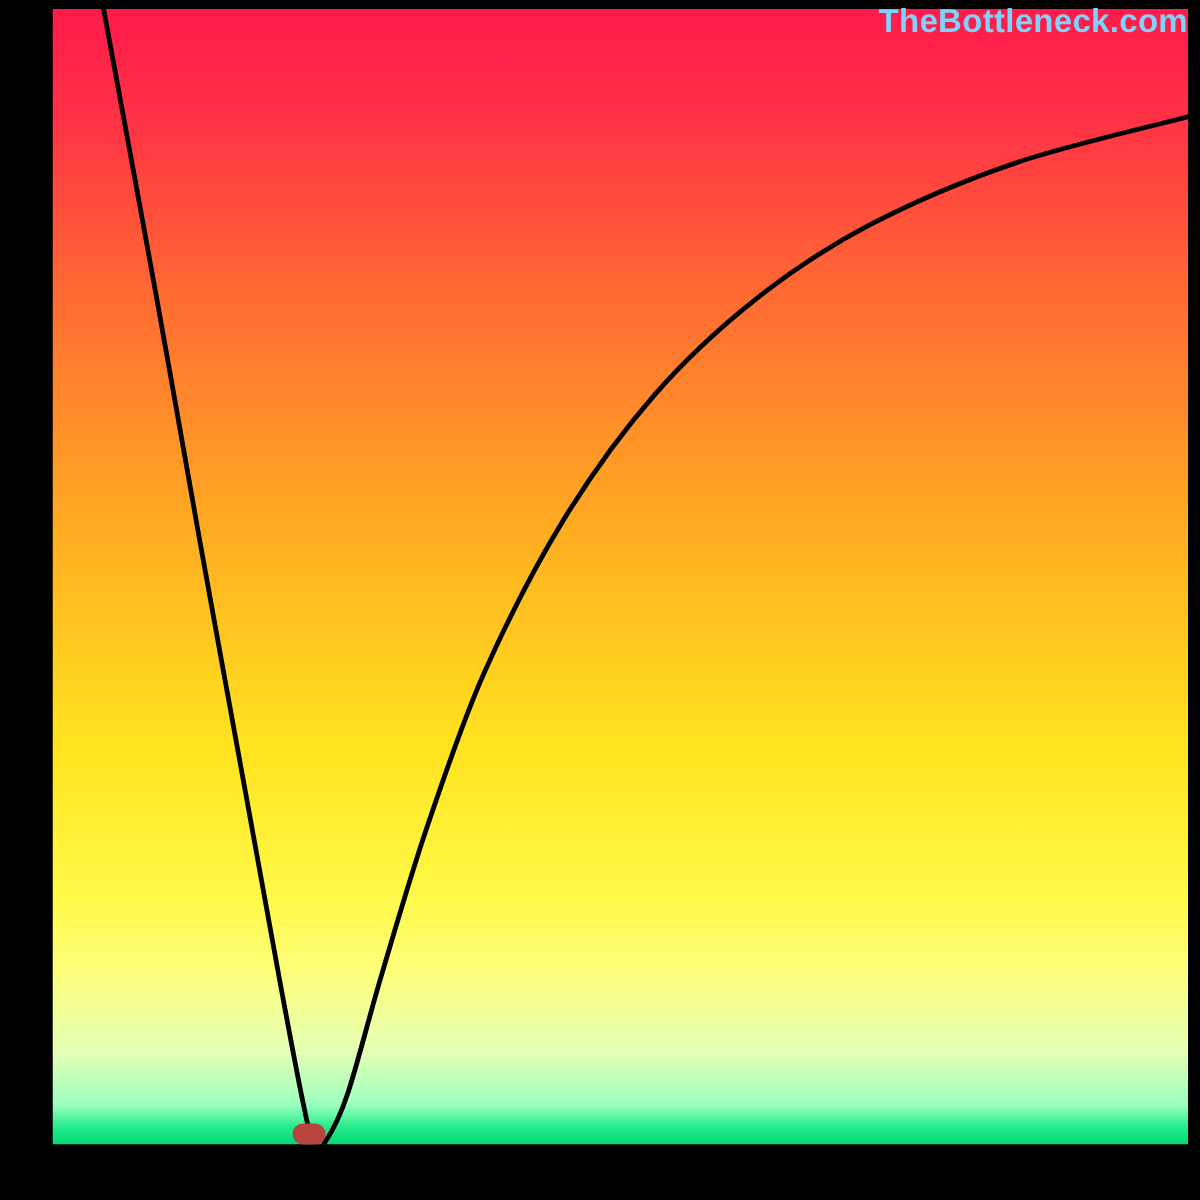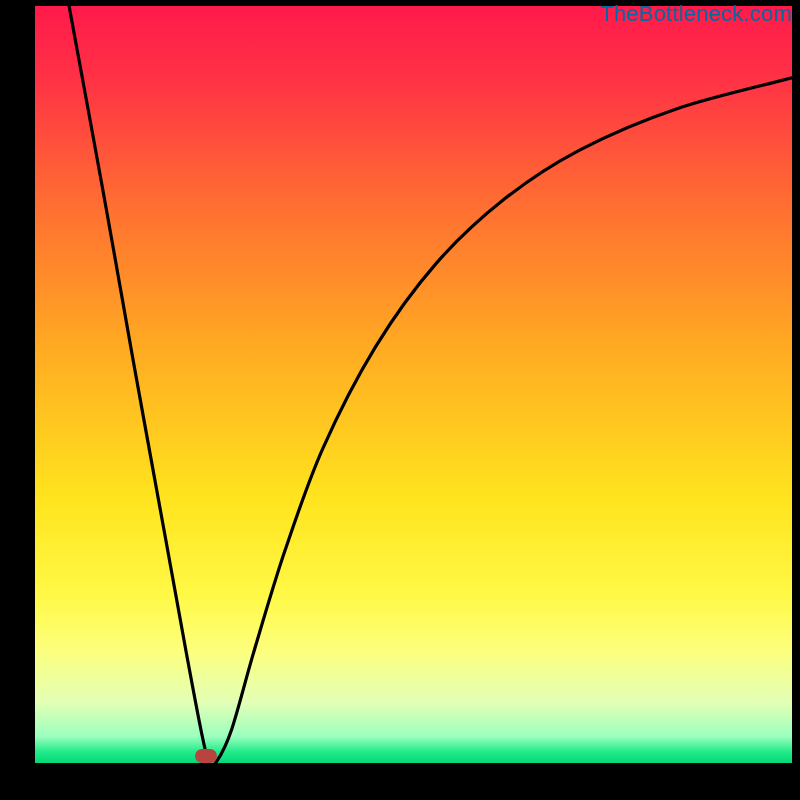--- a/index.html
+++ b/index.html
@@ -23,23 +23,23 @@
     position: absolute;
     left: 0;
     top: 0;
     width: 757px;
     height: 757px;
   }
   .watermark {
     position: absolute;
     top: 1px;
     right: 8px;
-    color: #0369a1;
+    color: #7dd3fc;
     font-size: 22px;
-    font-weight: 400;
+    font-weight: 700;
     letter-spacing: 0.2px;
     z-index: 10;
   }
   .marker {
     position: absolute;
     background: #b7443f;
     border-radius: 9px;
     z-index: 5;
   }
 </style>

